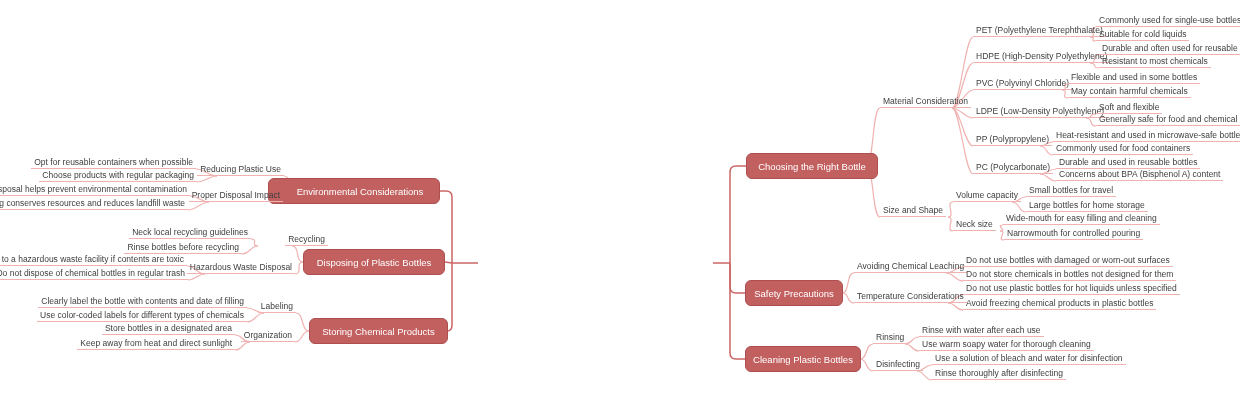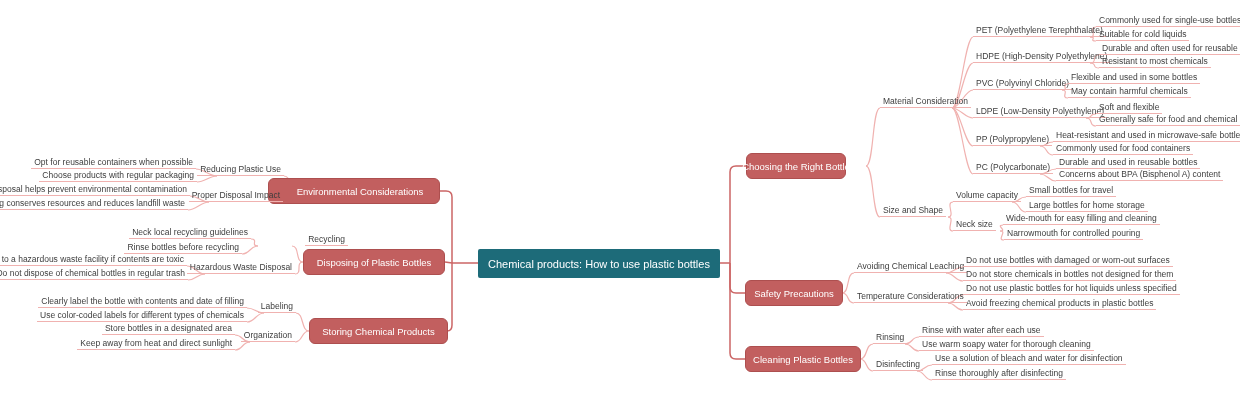--- a/index.html
+++ b/index.html
@@ -87,23 +87,22 @@
       <path d="M205 274 C197 274 196 280 188 280"></path>
       <path d="M309 331 C301 331 304 313 296 313"></path>
       <path d="M309 331 C301 331 303 342 295 342"></path>
       <path d="M264 313 C256 313 255 308 247 308"></path>
       <path d="M264 313 C256 313 255 322 247 322"></path>
       <path d="M250 342 C242 342 243 335 235 335"></path>
       <path d="M250 342 C242 342 243 350 235 350"></path>
     </g>
   </svg>
 
-  <div class="central" style="left:478px;top:249px;height:29px;">Chemical products: How to use plastic bottles</div>
 
-  <div class="topic" style="left:746px;top:153px;height:26px;width:100px;">Choosing the Right Bottle</div>
+  <div class="topic" style="left:746px;top:153px;height:26px;width:132px;">Choosing the Right Bottle</div>
   <div class="topic" style="left:745px;top:346px;height:26px;width:116px;">Cleaning Plastic Bottles</div>
   <div class="topic" style="left:745px;top:280px;height:26px;width:98px;">Safety Precautions</div>
 
   <div class="topic" style="right:800px;top:178px;height:26px;width:172px;padding-left:20px;">Environmental Considerations</div>
   <div class="topic" style="right:795px;top:249px;height:26px;width:142px;">Disposing of Plastic Bottles</div>
   <div class="topic" style="right:792px;top:318px;height:26px;width:139px;">Storing Chemical Products</div>
 
   <div class="lbl" style="left:880px;top:96px;">Material Consideration</div>
   <div class="lbl" style="left:973px;top:25px;">PET (Polyethylene Terephthalate)</div>
   <div class="lbl" style="left:1096px;top:15px;">Commonly used for single-use bottles</div>
@@ -146,21 +145,21 @@
   <div class="lbl" style="left:932px;top:353px;">Use a solution of bleach and water for disinfection</div>
   <div class="lbl" style="left:932px;top:368px;">Rinse thoroughly after disinfecting</div>
 
   <div class="lbl" style="right:956px;top:164px;">Reducing Plastic Use</div>
   <div class="lbl" style="right:1044px;top:157px;">Opt for reusable containers when possible</div>
   <div class="lbl" style="right:1043px;top:170px;">Choose products with regular packaging</div>
   <div class="lbl" style="right:957px;top:190px;">Proper Disposal Impact</div>
   <div class="lbl" style="right:1050px;top:184px;">Proper disposal helps prevent environmental contamination</div>
   <div class="lbl" style="right:1052px;top:198px;">Recycling conserves resources and reduces landfill waste</div>
 
-  <div class="lbl" style="right:892px;top:234px;margin-left:28px;">Recycling</div>
+  <div class="lbl" style="right:912px;top:234px;margin-left:28px;">Recycling</div>
   <div class="lbl" style="right:989px;top:227px;">Neck local recycling guidelines</div>
   <div class="lbl" style="right:998px;top:242px;">Rinse bottles before recycling</div>
   <div class="lbl" style="right:945px;top:262px;margin-left:28px;">Hazardous Waste Disposal</div>
   <div class="lbl" style="right:1053px;top:254px;">Take to a hazardous waste facility if contents are toxic</div>
   <div class="lbl" style="right:1052px;top:268px;">Do not dispose of chemical bottles in regular trash</div>
 
   <div class="lbl" style="right:944px;top:301px;">Labeling</div>
   <div class="lbl" style="right:993px;top:296px;">Clearly label the bottle with contents and date of filling</div>
   <div class="lbl" style="right:993px;top:310px;">Use color-coded labels for different types of chemicals</div>
   <div class="lbl" style="right:945px;top:330px;">Organization</div>

